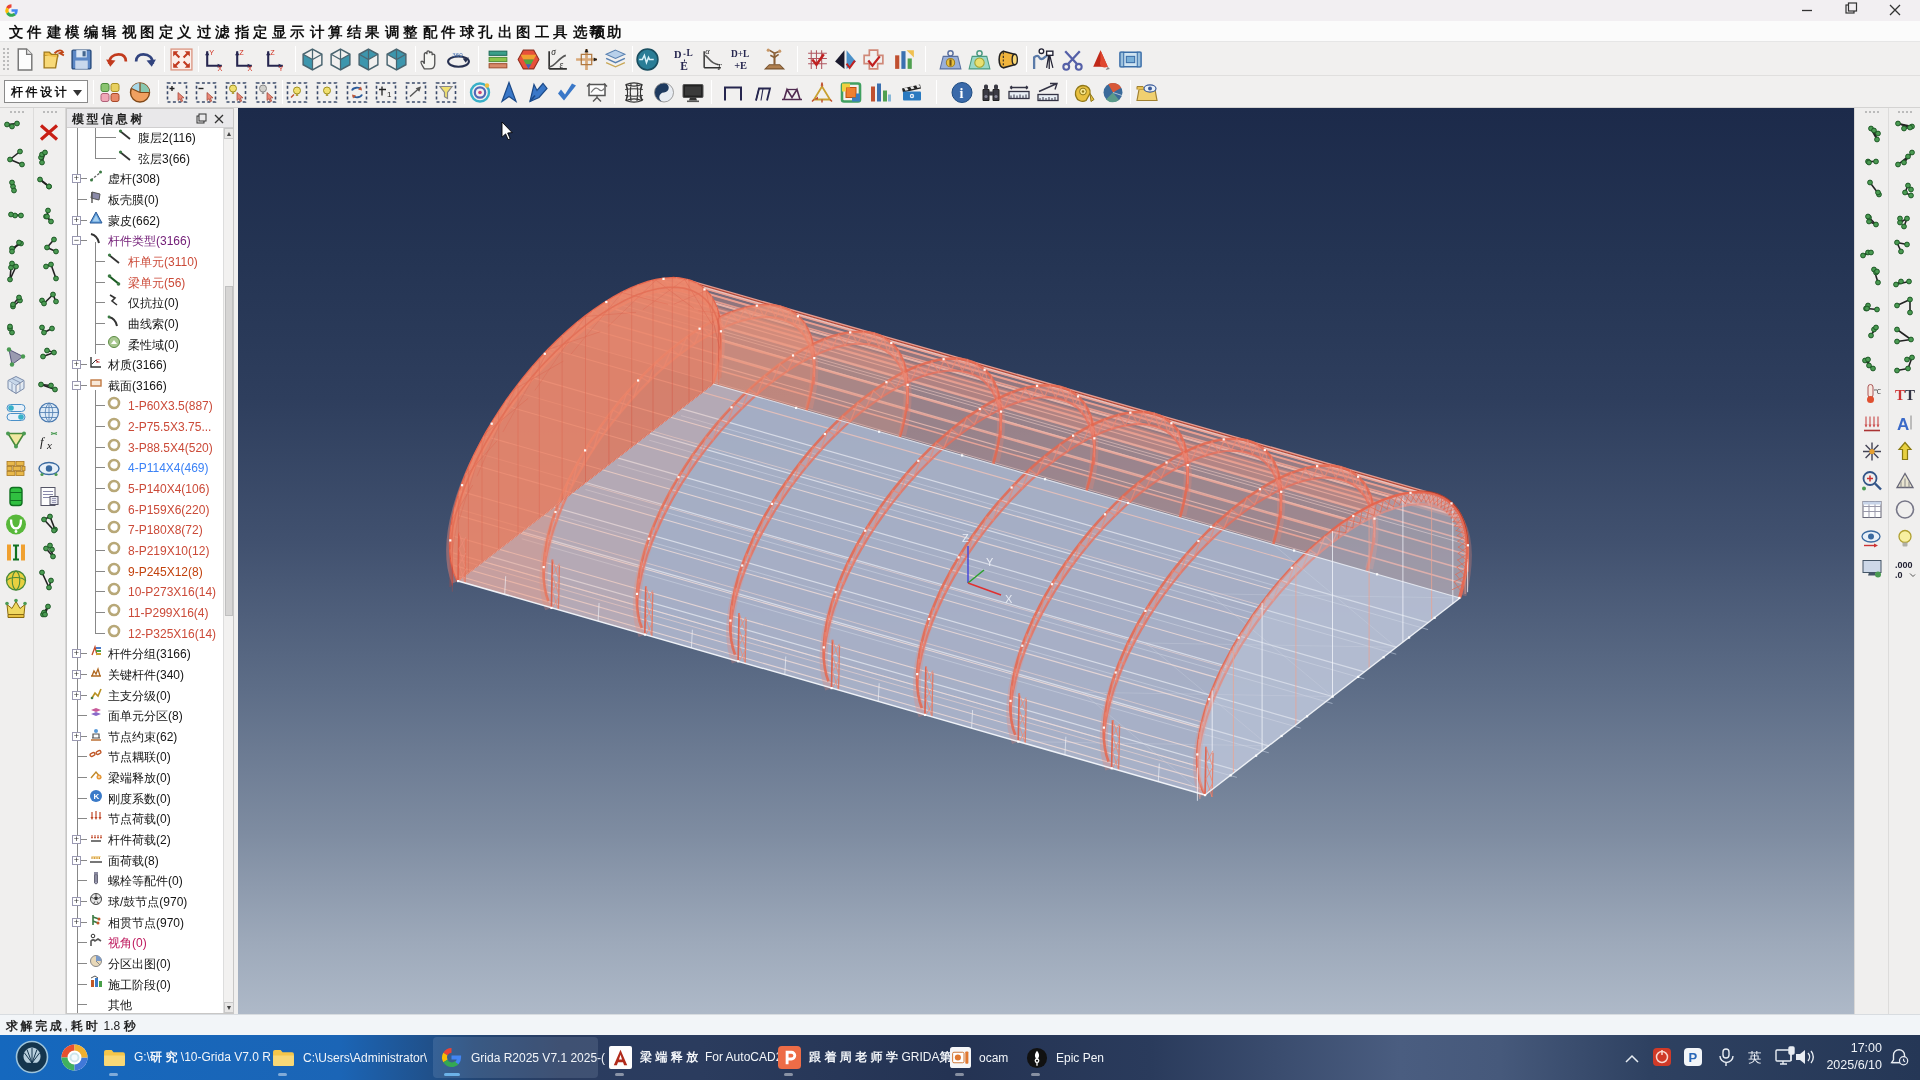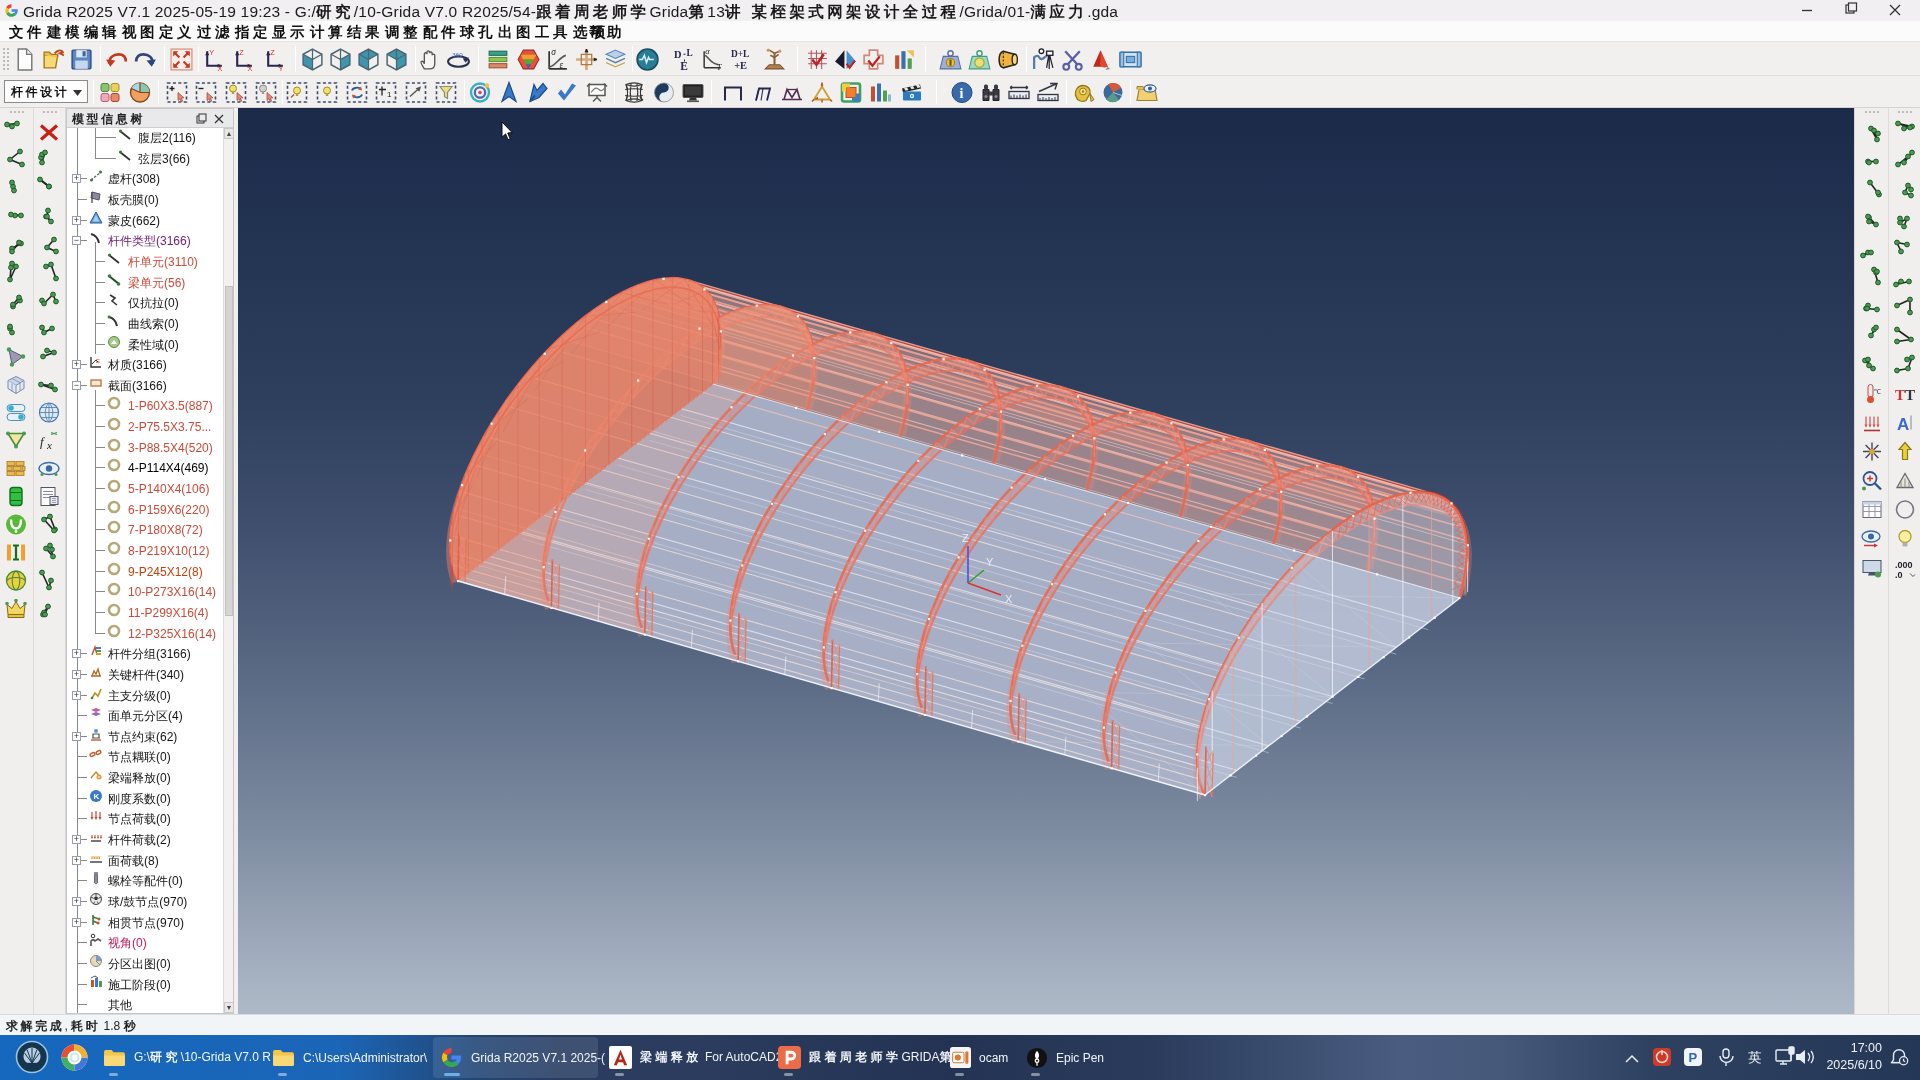--- a/index.html
+++ b/index.html
@@ -33,21 +33,20 @@
 </style></head><body>
 <div id="app">
 
 <div id="titlebar">
       <svg width="15" height="15" viewBox="0 0 24 24" style="position:absolute;left:4px;top:3px">
         <path d="M12 2a10 10 0 00-8.6 5.1l4.4 2.6A5 5 0 0112 7z" fill="#ea4335"></path>
         <path d="M3.4 7.1A10 10 0 003.5 17l4.3-2.7a5 5 0 01-.1-4.6z" fill="#fbbc05"></path>
         <path d="M3.5 17A10 10 0 0012 22c2.8 0 5.5-1.2 7.3-3l-3.4-3.4A5 5 0 017.8 14.3z" fill="#34a853"></path>
         <path d="M19.3 19A10 10 0 0022 12v-2h-10v4h5.5a5 5 0 01-1.6 2.6z" fill="#4285f4"></path>
       </svg>
-      <span style="position:absolute;left:23px;top:2px">Grida R2025 V7.1 2025-05-19 19:23 - G:/<span class="c13">研究</span>/10-Grida V7.0 R2025/54-<span class="c13">跟着周老师学</span>Grida<span class="c13">第</span>13<span class="c13">讲 某桎架式网架设计全过程</span>/Grida/01-<span class="c13">满应力</span>.gda</span>
 <svg width="120" height="21" viewBox="0 0 120 21" style="position:absolute;left:1788px;top:0">
         <path d="M14 10.5h10" stroke="#333" stroke-width="1.3"></path>
         <rect x="58" y="5" width="8" height="8" fill="none" stroke="#333" stroke-width="1.2"></rect>
         <rect x="60.5" y="3" width="8" height="8" fill="#f2eff2" stroke="#333" stroke-width="1.2"></rect>
         <path d="M102 5l10 10M112 5l-10 10" stroke="#333" stroke-width="1.3"></path>
       </svg>
     </div>
 <div id="menubar">
       <span style="left:9px" class="c13">文件</span>
       <span style="left:47px" class="c13">建模</span>
@@ -1338,21 +1337,21 @@
         <div class="trow" style="left:61px;top:289px;color:#cb4a38">2-P75.5X3.75...</div>
         <div style="position:absolute;left:28px;top:319px;width:10px;height:1px;background:#888"></div>
         <div class="trow" style="left:40px;top:310px;width:16px"><svg width="14" height="14" viewBox="0 0 14 14">
             <circle cx="7" cy="7" r="5" fill="none" stroke="#b8a878" stroke-width="2.6"></circle>
           </svg></div>
         <div class="trow" style="left:61px;top:310px;color:#cb4a38">3-P88.5X4(520)</div>
         <div style="position:absolute;left:28px;top:339px;width:10px;height:1px;background:#888"></div>
         <div class="trow" style="left:40px;top:330px;width:16px"><svg width="14" height="14" viewBox="0 0 14 14">
             <circle cx="7" cy="7" r="5" fill="none" stroke="#b8a878" stroke-width="2.6"></circle>
           </svg></div>
-        <div class="trow" style="left:61px;top:330px;color:#000000">4-P114X4(469)</div>
+        <div class="trow" style="left:61px;top:330px;color:#3b82f6">4-P114X4(469)</div>
         <div style="position:absolute;left:28px;top:360px;width:10px;height:1px;background:#888"></div>
         <div class="trow" style="left:40px;top:351px;width:16px"><svg width="14" height="14" viewBox="0 0 14 14">
             <circle cx="7" cy="7" r="5" fill="none" stroke="#b8a878" stroke-width="2.6"></circle>
           </svg></div>
         <div class="trow" style="left:61px;top:351px;color:#cb4a38">5-P140X4(106)</div>
         <div style="position:absolute;left:28px;top:381px;width:10px;height:1px;background:#888"></div>
         <div class="trow" style="left:40px;top:372px;width:16px"><svg width="14" height="14" viewBox="0 0 14 14">
             <circle cx="7" cy="7" r="5" fill="none" stroke="#b8a878" stroke-width="2.6"></circle>
           </svg></div>
         <div class="trow" style="left:61px;top:372px;color:#cb4a38">6-P159X6(220)</div>
@@ -1406,21 +1405,21 @@
         <div class="trow" style="left:22px;top:558px;width:16px"><svg width="14" height="14" viewBox="0 0 14 14">
             <path d="M3 12l3-5 3 3 3-7" fill="none" stroke="#b89020" stroke-width="1.6"></path>
             <circle cx="3" cy="12" r="1.3" fill="#4a7a42"></circle>
           </svg></div>
         <div class="trow" style="left:41px;top:558px;color:#141414">主支分级(0)</div>
         <div style="position:absolute;left:10px;top:587px;width:10px;height:1px;background:#888"></div>
         <div class="trow" style="left:22px;top:578px;width:16px"><svg width="14" height="14" viewBox="0 0 14 14">
             <path d="M2 4l5-2 5 2-5 2z" fill="#c85a9a"></path>
             <path d="M2 8l5-2 5 2-5 2z" fill="#8a6ac8"></path>
           </svg></div>
-        <div class="trow" style="left:41px;top:578px;color:#141414">面单元分区(4)</div>
+        <div class="trow" style="left:41px;top:578px;color:#141414">面单元分区(8)</div>
         <div style="position:absolute;left:10px;top:608px;width:10px;height:1px;background:#888"></div>
         <div class="texp" style="left:5px;top:604px">+</div>
         <div class="trow" style="left:22px;top:599px;width:16px"><svg width="14" height="14" viewBox="0 0 14 14">
             <path d="M3 11h8M4 11V7h6v4" fill="none" stroke="#555" stroke-width="1.2"></path>
             <path d="M2 13h10" stroke="#c07840" stroke-width="1.6"></path>
             <circle cx="7" cy="4" r="2" fill="#5a9ad8"></circle>
           </svg></div>
         <div class="trow" style="left:41px;top:599px;color:#141414">节点约束(62)</div>
         <div style="position:absolute;left:10px;top:628px;width:10px;height:1px;background:#888"></div>
         <div class="trow" style="left:22px;top:619px;width:16px"><svg width="14" height="14" viewBox="0 0 14 14">

